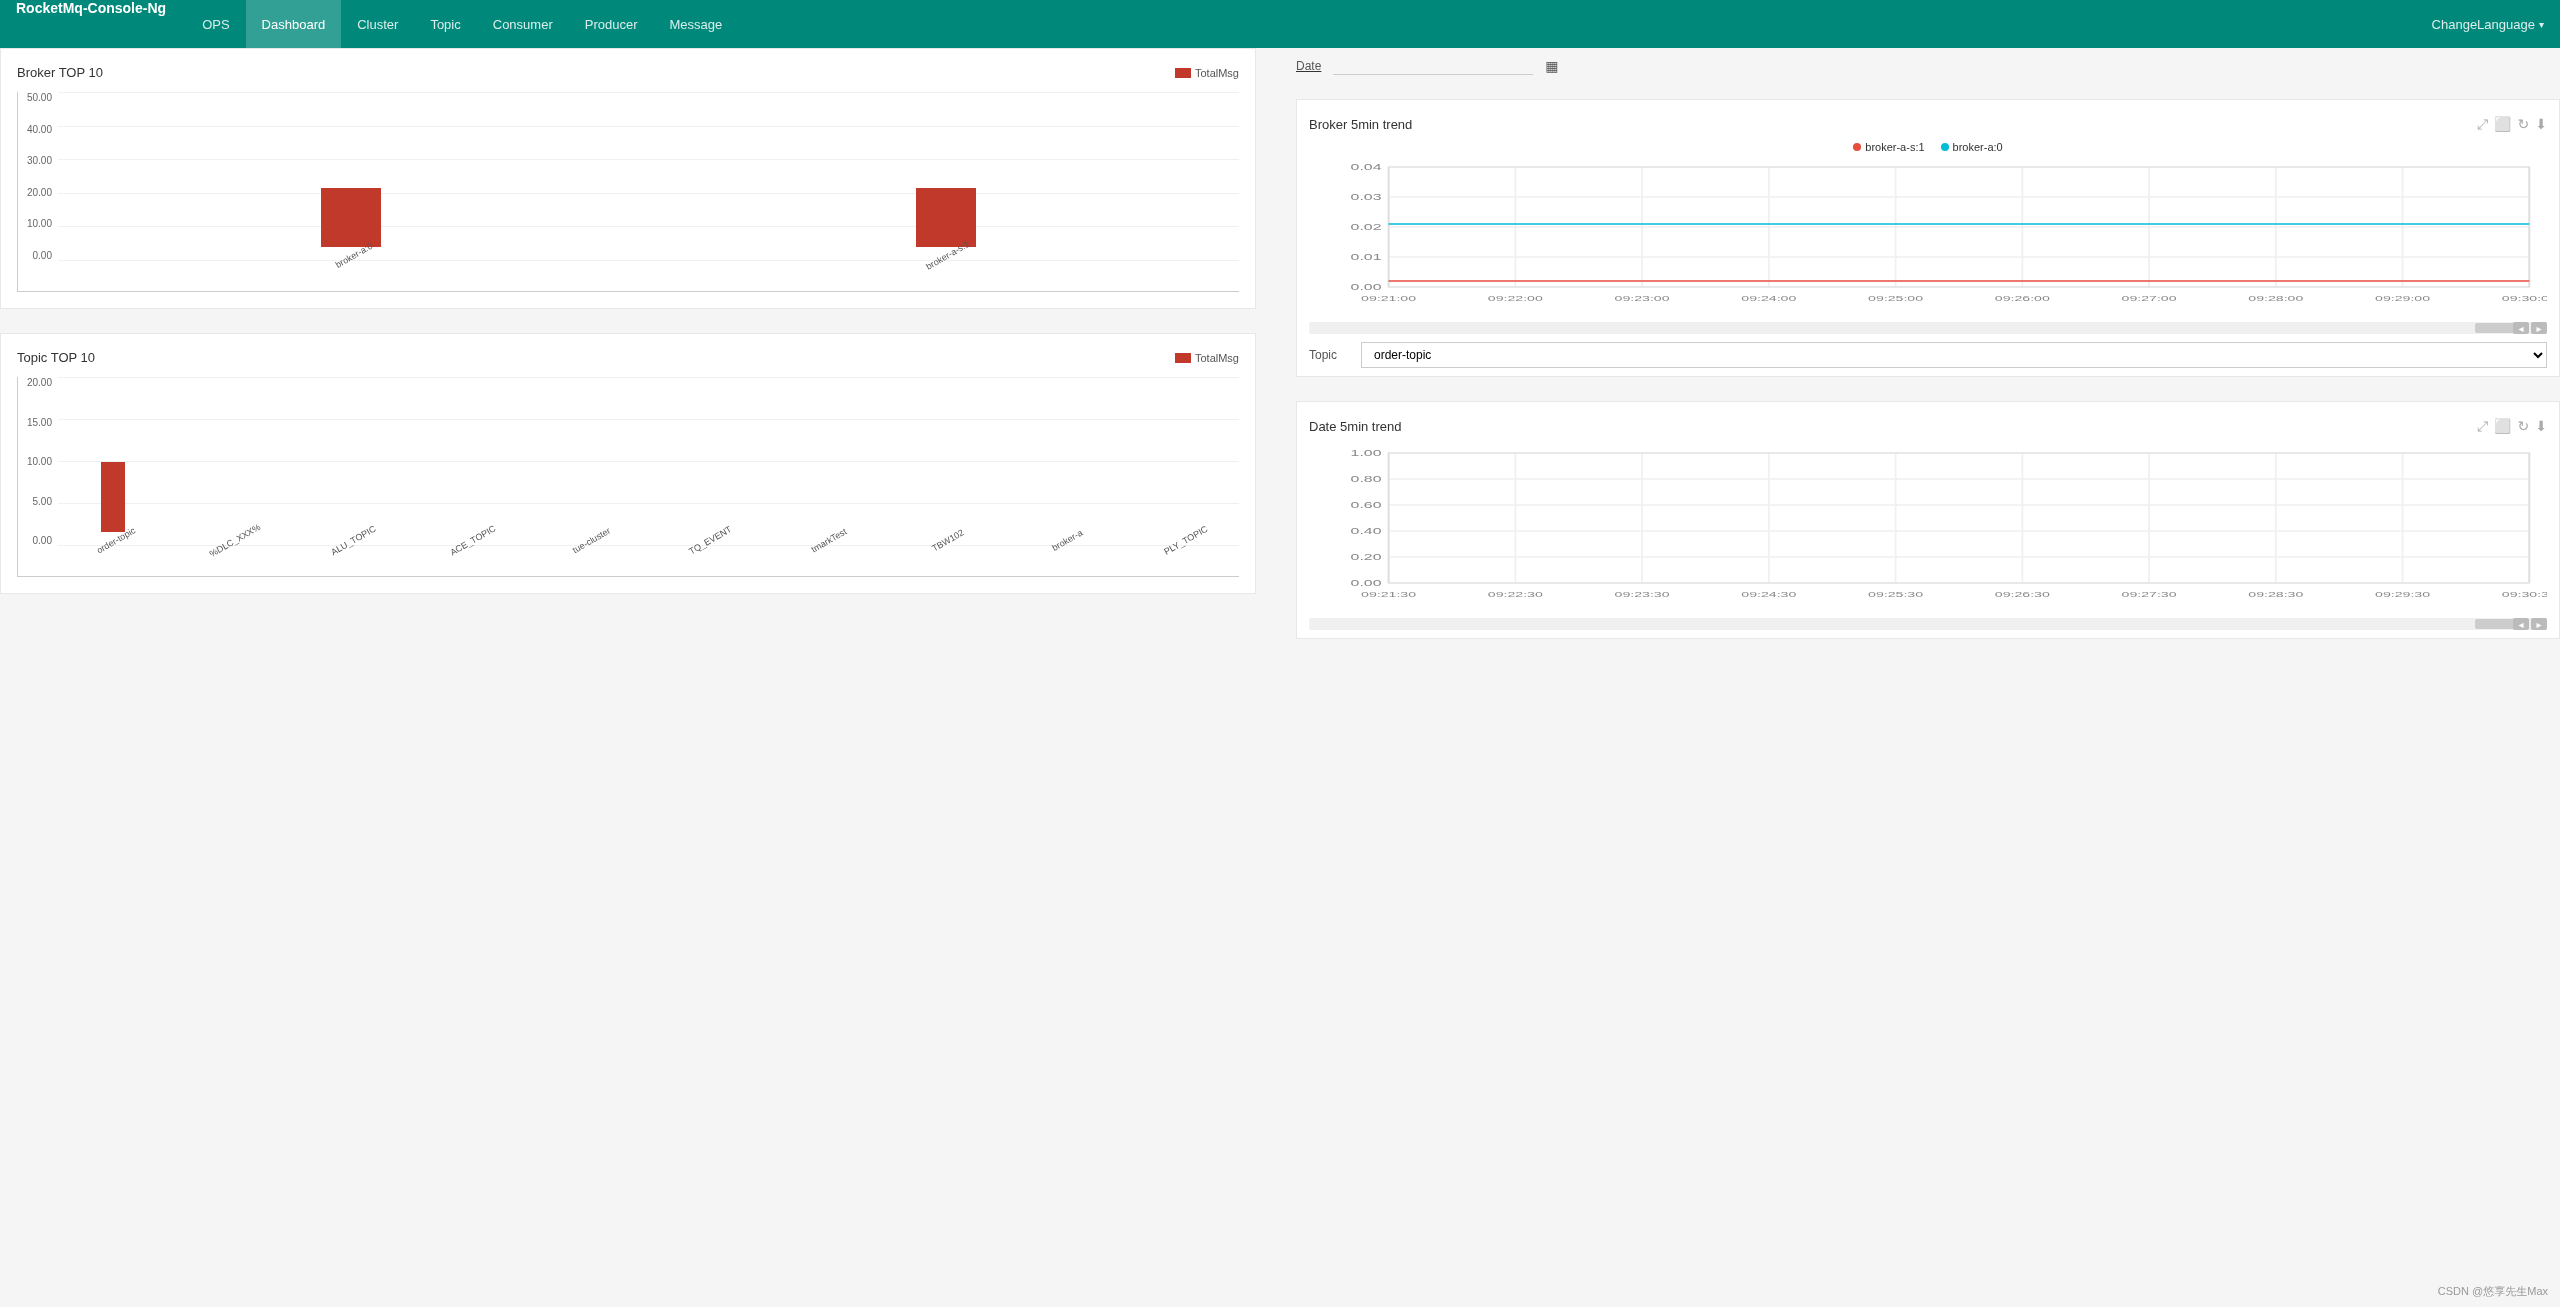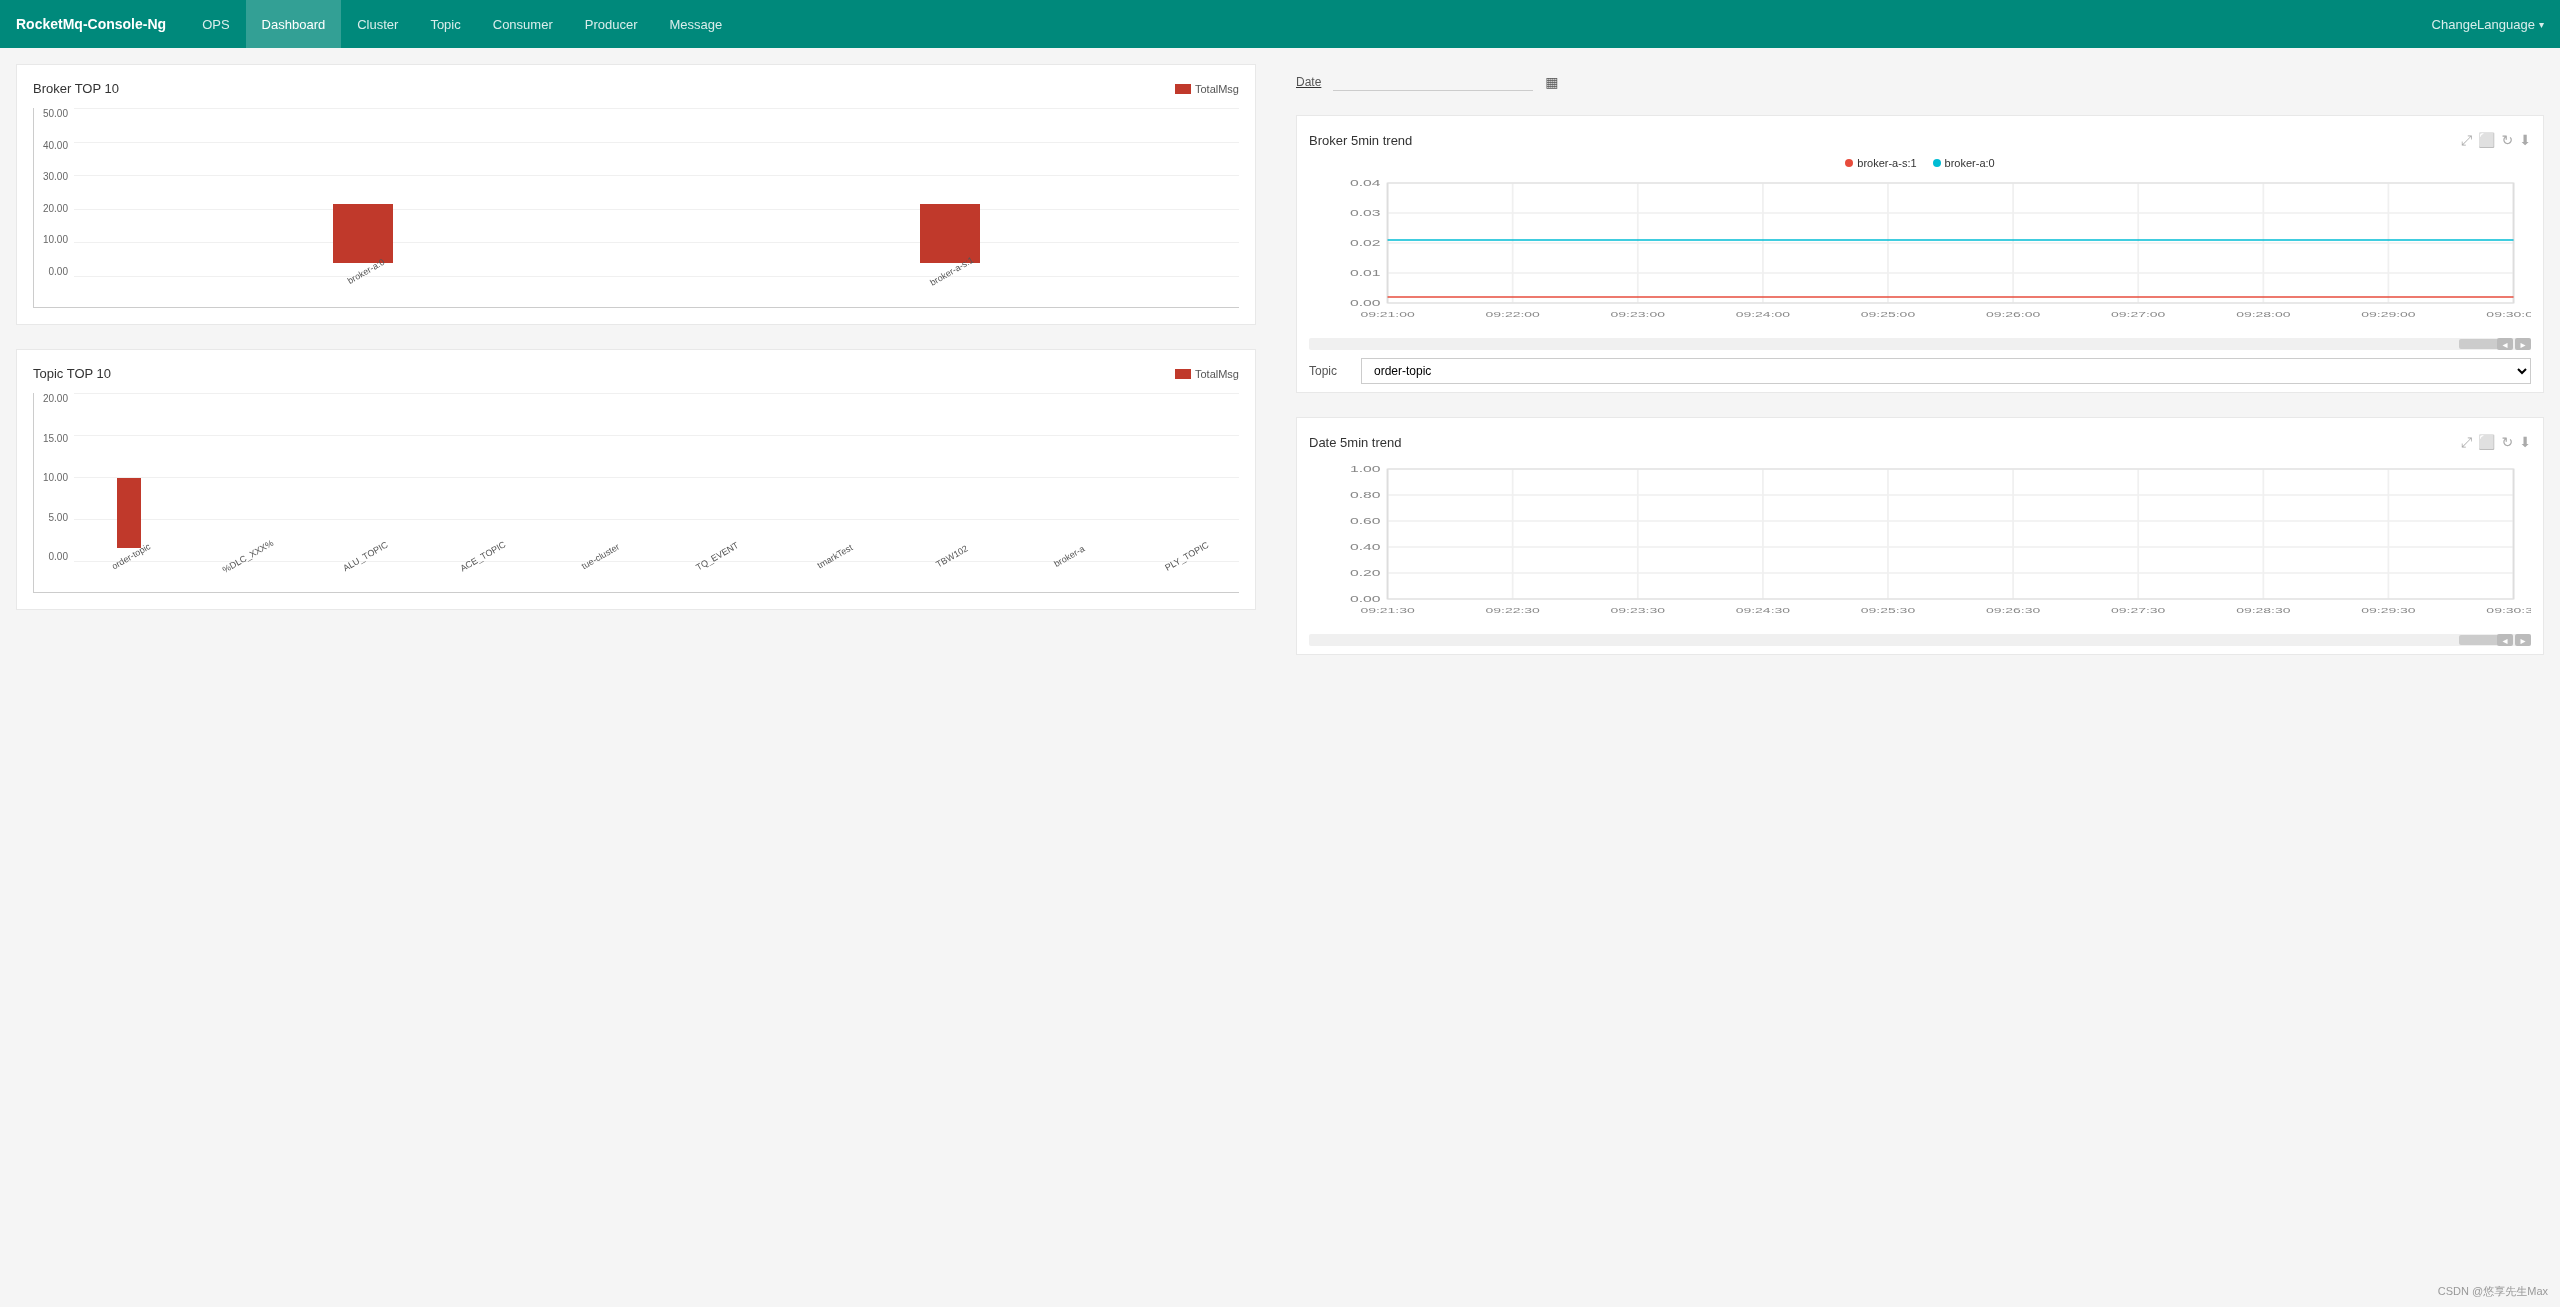--- a/index.html
+++ b/index.html
@@ -2,21 +2,20 @@
 <html><head>
   <meta charset="utf-8">
   <style>
     * { box-sizing: border-box; margin: 0; padding: 0; }
     body { font-family: 'Arial', sans-serif; background: #f5f5f5; font-size: 12px; color: #333; }
     
     
     .navbar {
       background: #00897B;
       display: flex;
-      align-items: center;
       height: 48px;
       padding: 0 16px;
       position: relative;
     }
     .navbar-brand {
       color: #fff;
       font-size: 14px;
       font-weight: bold;
       margin-right: 20px;
       white-space: nowrap;
@@ -40,21 +39,20 @@
       align-items: center;
       gap: 4px;
     }
     .nav-right:after { content: '▾'; font-size: 10px; }
 
     
     .main-content {
       display: grid;
       grid-template-columns: 1fr 1fr;
       gap: 16px;
-      padding: 16px;
       min-height: calc(100vh - 48px);
     }
 
     
     .left-panel { padding-right: 16px; }
     .right-panel { padding-left: 8px; }
 
     
     .chart-card {
       background: #fff;

